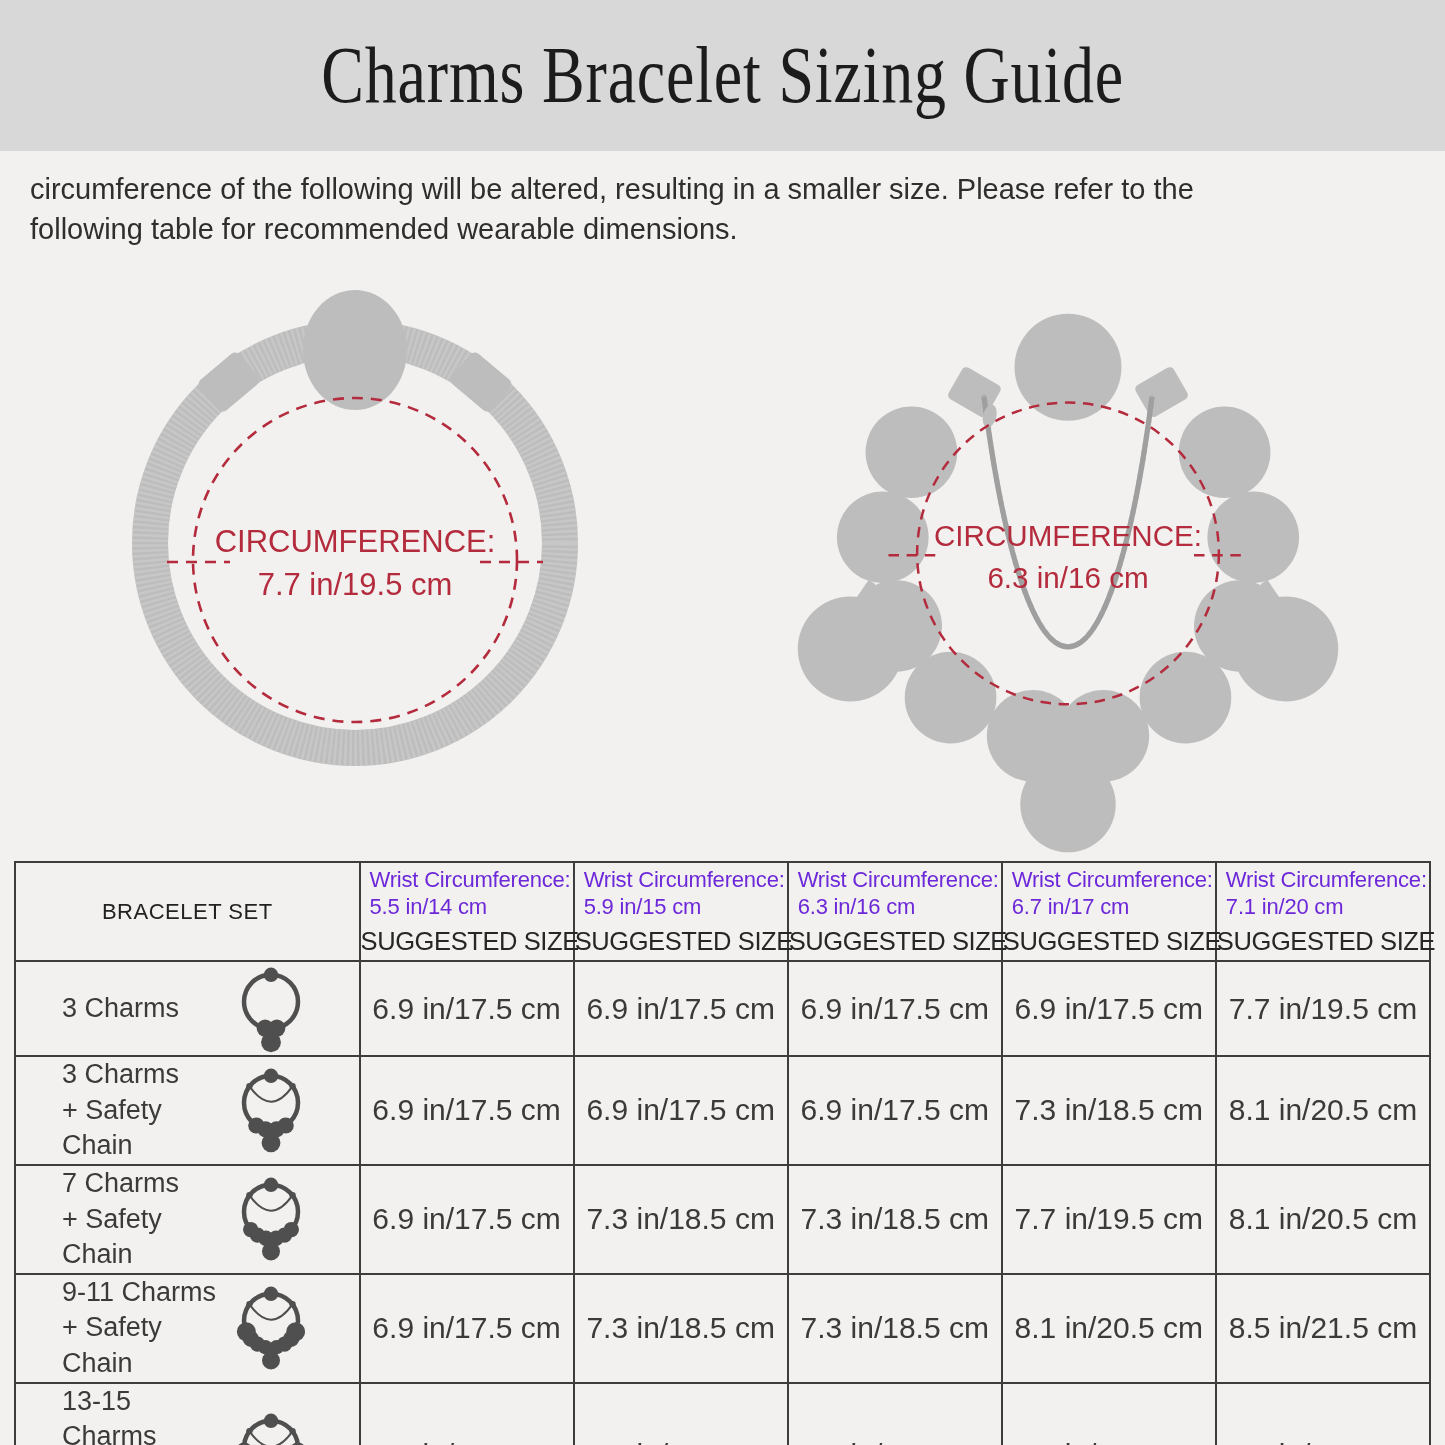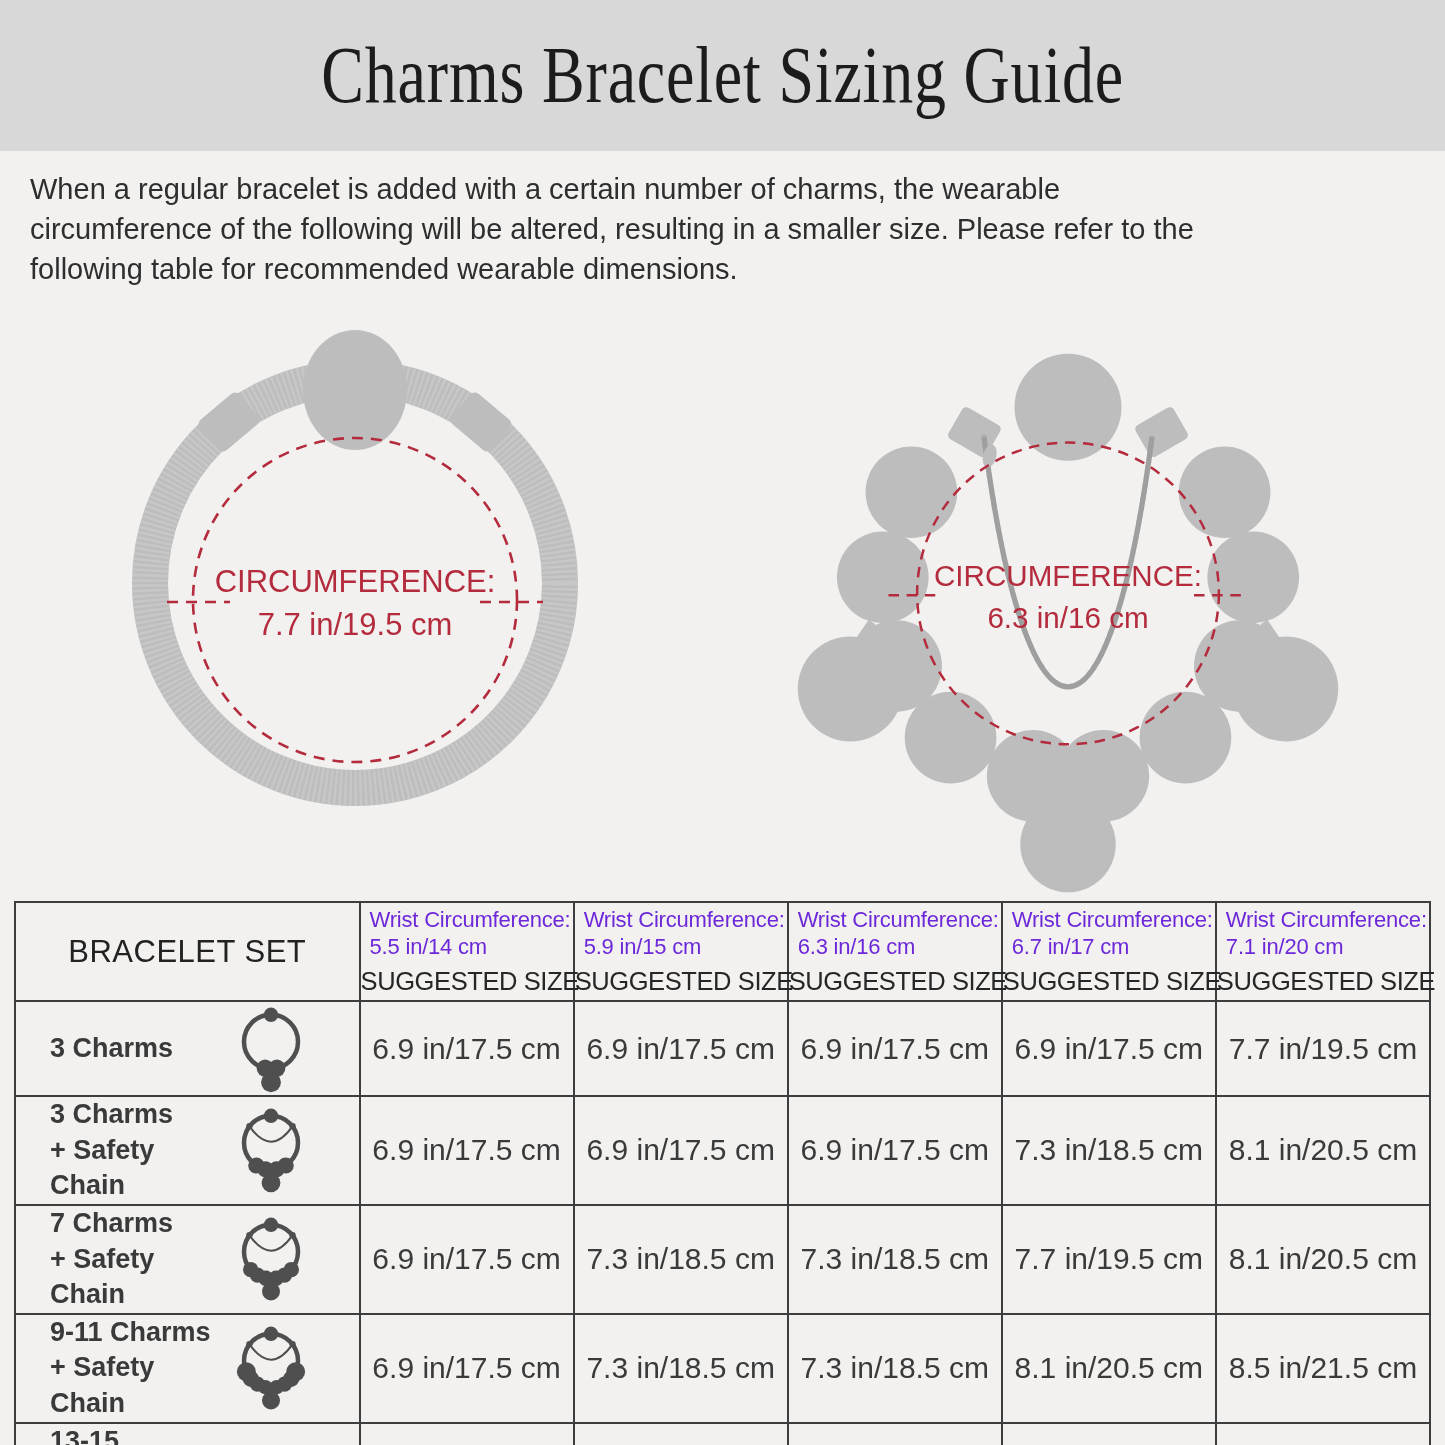--- a/index.html
+++ b/index.html
@@ -19,42 +19,41 @@
   .sil{fill:#bdbdbd;}
   .sil-stroke{fill:none;stroke:#bdbdbd;}
   .mesh{fill:none;stroke:#cfcfcf;opacity:.55;}
   .chain{fill:none;stroke:#9f9f9f;stroke-width:5.5;}
   .red-dash{fill:none;stroke:#b32b3c;stroke-width:2.6;stroke-dasharray:11 8;}
   .red-text{fill:#b32b3c;font-size:31px;text-anchor:middle;font-family:"Liberation Sans",sans-serif;}
   
   table.size-table{border-collapse:collapse;margin:0 auto;width:1417px;table-layout:fixed;
     background:#f2f1ef;}
   table.size-table th,table.size-table td{border:2px solid #3d3d3d;padding:0;}
-  th.set-col{font-weight:normal;font-size:31px;color:#222;letter-spacing:.5px;text-align:center;height:97px;}
+  th.set-col{font-weight:normal;font-size:22px;color:#222;letter-spacing:.5px;text-align:center;height:97px;}
   th.wrist-col{font-weight:normal;text-align:left;vertical-align:middle;padding:6px 10px;}
   .wrist-line{color:#6d28d9;font-size:22px;line-height:1.2;letter-spacing:-.2px;white-space:nowrap;padding-left:9px;}
   .suggested{color:#262626;font-size:25.5px;margin-top:7px;letter-spacing:-.4px;white-space:nowrap;}
   td.label-cell{height:93px;}
-  .label-wrap{display:flex;align-items:center;height:100%;padding-left:34px;padding-right:42px;font-weight:bold;}
+  .label-wrap{display:flex;align-items:center;height:100%;padding-left:46px;padding-right:42px;}
   .row-label{color:#3a3a3a;font-size:27px;line-height:1.32;}
   .row-icon{width:92px;height:90px;margin-left:auto;flex:none;}
   .row-icon .ring{fill:none;stroke:#4f4f4f;stroke-width:5;}
   .row-icon .bead{fill:#4f4f4f;}
   .row-icon .mini-chain{fill:none;stroke:#4f4f4f;stroke-width:2.2;}
   td.val-cell{text-align:center;color:#3a3a3a;font-size:30px;height:93px;}
 </style>
 </head>
 <body>
 
 <div class="title-band">
   <h1>Charms Bracelet Sizing Guide</h1>
 </div>
 
 <div class="intro">
-  <div>When a regular bracelet is added with a certain number of charms, the wearable</div>
   <div>circumference of the following will be altered, resulting in a smaller size. Please refer to the</div>
   <div>following table for recommended wearable dimensions.</div>
 </div>
 
 <div class="diagrams">
 
   <svg class="diagram-left" width="600" height="520" viewBox="0 0 600 520">
     <circle class="sil-stroke" cx="300" cy="268" r="205" stroke-width="36"></circle>
     <circle class="mesh" cx="300" cy="268" r="205" stroke-width="36" stroke-dasharray="2.5 2.5"></circle>
     <rect class="sil" x="-26" y="-20" width="52" height="40" rx="6" transform="translate(174,107) rotate(-40)"></rect>

